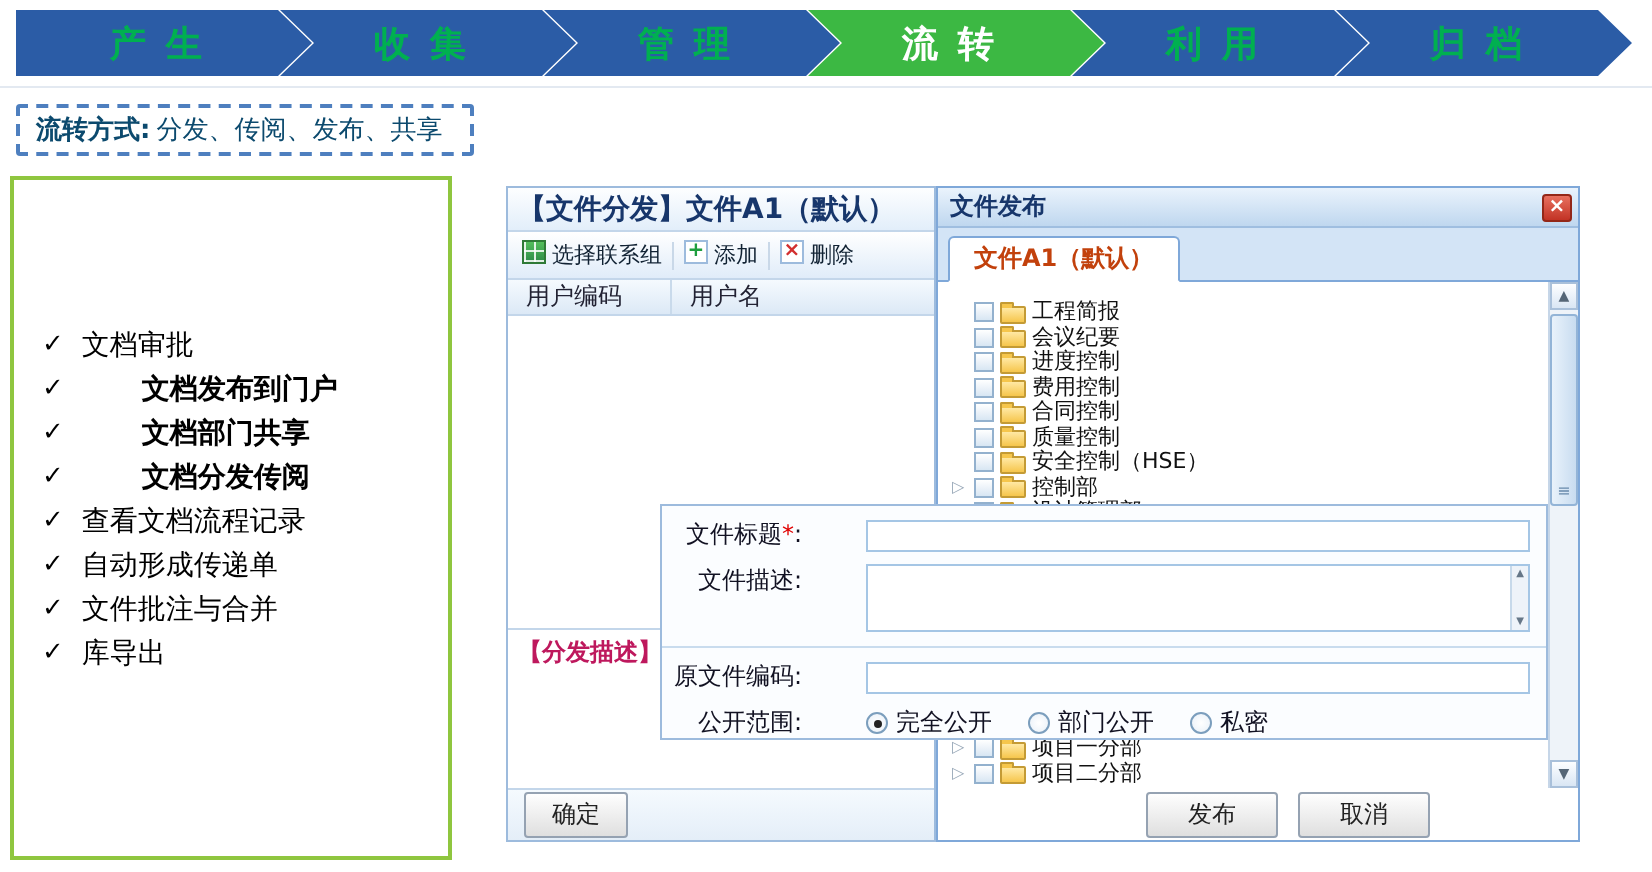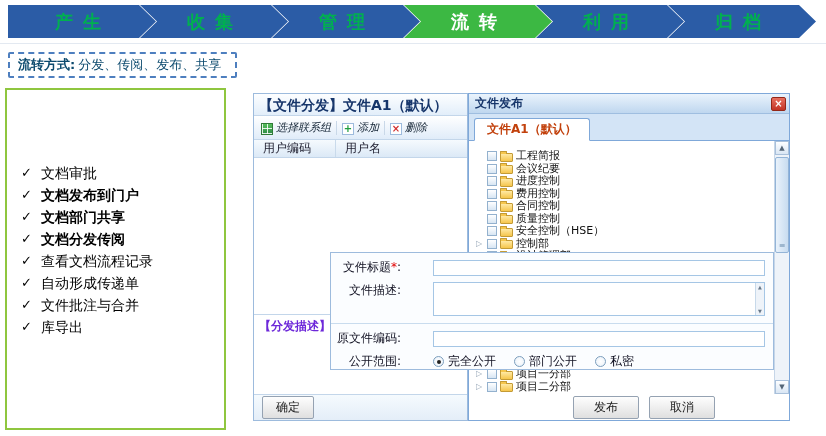--- a/index.html
+++ b/index.html
@@ -35,38 +35,38 @@
   }
   .subtitle .lbl { font-weight: bold; margin-right: 3px; }
 
   
   .features {
     position: absolute; left: 5px; top: 88px; width: 221px; height: 342px;
     border: 2px solid #8FC63F; background: #fff; padding-top: 72px;
   }
   .feature { display: flex; gap: 9px; padding-left: 14px; font-size: 14px; line-height: 22px; color: #000; }
   .feature .check { font-size: 13px; }
-  .feature.bold .txt { font-weight: bold; }
+  .feature.bold .txt { font-weight: bold; margin-left: 30px; }
 
   
   .dist {
     position: absolute; left: 253px; top: 93px; width: 215px; height: 328px;
     border: 1px solid #9DBBDD; background: #fff; display: flex; flex-direction: column;
   }
   .dist-title {
     flex: 0 0 22px; line-height: 22px; padding-left: 5px;
     font-size: 14px; font-weight: bold; color: #17366B;
     background: linear-gradient(#FDFEFF, #E2EEFA); border-bottom: 1px solid #C3D6EA;
     white-space: nowrap; overflow: hidden;
   }
   .dist-toolbar {
     flex: 0 0 24px; display: flex; align-items: center; padding: 0 3px;
     background: linear-gradient(#FFFFFF, #E0ECF9); border-bottom: 1px solid #C3D6EA;
   }
-  .tbtn { display: flex; align-items: flex-end; gap: 3px; font-size: 11px; color: #123; padding: 2px 4px; white-space: nowrap; font-style: italic; }
+  .tbtn { display: flex; align-items: flex-start; gap: 3px; font-size: 11px; color: #123; padding: 2px 4px; white-space: nowrap; }
   .tsep { width: 1px; height: 14px; background: #C9D8E8; margin: 0 1px; }
   .ic {
     width: 12px; height: 12px; flex: 0 0 12px; border: 1px solid #9DBBDD; background: #fff;
     display: flex; align-items: center; justify-content: center;
     font-size: 10px; font-weight: bold; line-height: 1;
   }
   .ic-group {
     border-color: #2F7A37;
     background-image:
       repeating-linear-gradient(0deg, rgba(255,255,255,.85) 0 1px, transparent 1px 5px),
@@ -77,21 +77,21 @@
   .ic-del { color: #D22F2F; }
   .dist-cols {
     flex: 0 0 18px; display: flex; font-size: 12px; color: #223;
     background: linear-gradient(#F5FAFE, #DCE9F6); border-bottom: 1px solid #C3D6EA;
   }
   .dist-col1 { width: 82px; padding-left: 9px; line-height: 17px; border-right: 1px solid #C9DAEB; }
   .dist-col2 { flex: 1; padding-left: 9px; line-height: 17px; }
   .dist-body { flex: 1; background: #fff; }
   .dist-desc {
     flex: 0 0 80px; border-top: 1px solid #C3D6EA; padding: 3px 5px;
-    font-size: 12px; font-weight: bold; color: #6d28d9; background: #fff; white-space: nowrap;
+    font-size: 12px; font-weight: bold; color: #be185d; background: #fff; white-space: nowrap;
   }
   .dist-footer {
     flex: 0 0 26px; display: flex; align-items: center; padding-left: 8px;
     background: linear-gradient(#F5FAFE, #E4EEF8); border-top: 1px solid #C3D6EA;
   }
   .btn {
     font-size: 12px; color: #222; padding: 2px 13px;
     background: linear-gradient(#FEFEFE, #DFDFDF);
     border: 1px solid #95A2B2; border-radius: 2px; white-space: nowrap; cursor: default;
   }

